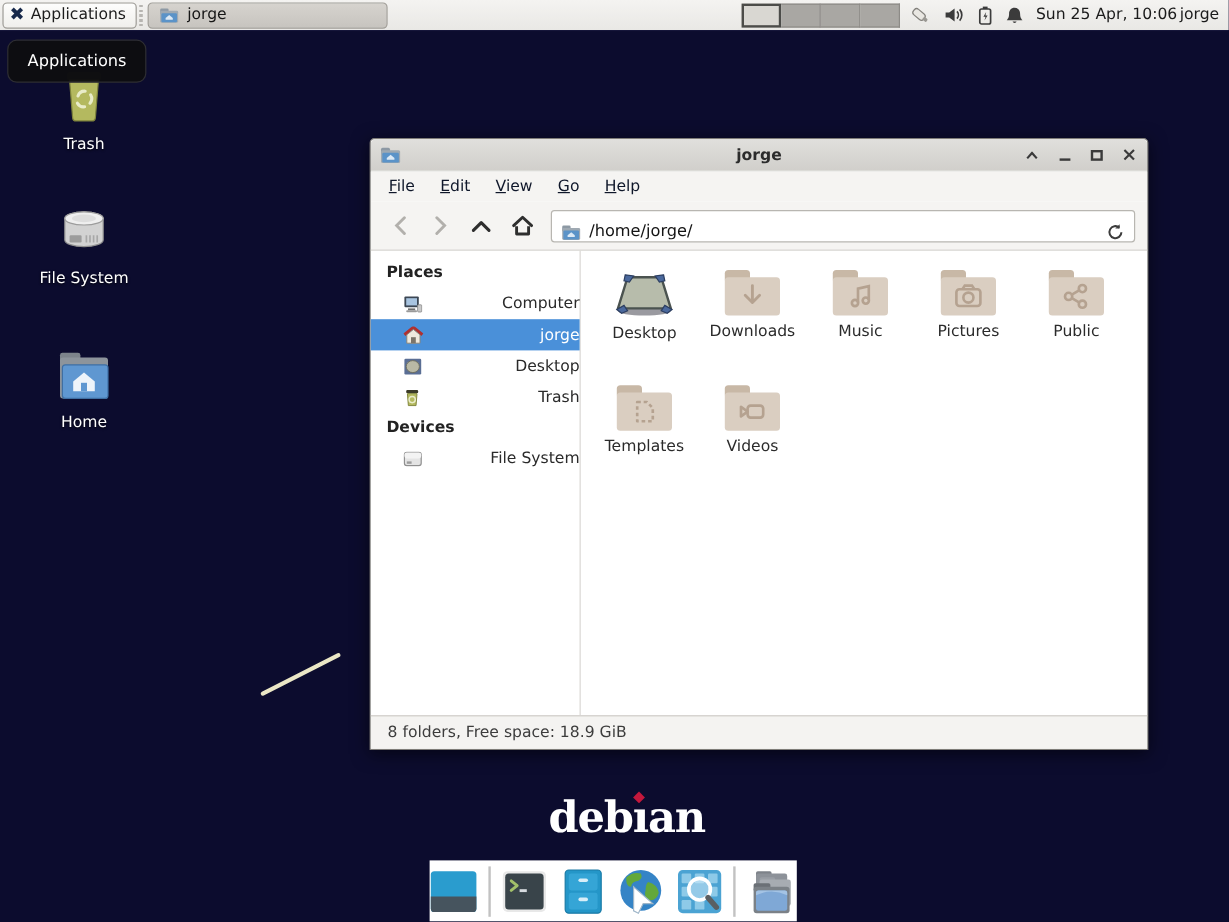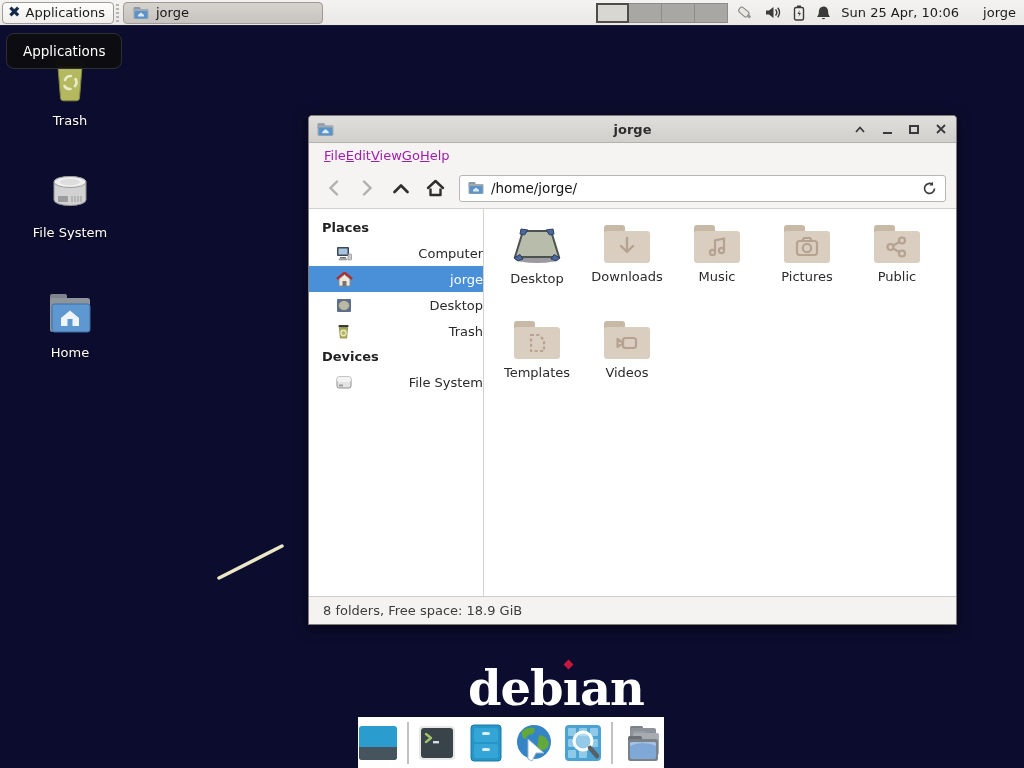--- a/index.html
+++ b/index.html
@@ -18,66 +18,66 @@
     background:repeating-linear-gradient(#b7b5b1 0 2px, transparent 2px 4px); width:3px; }
   .taskbar-btn { display:flex; align-items:center; gap:7px; height:22px; width:200px;
     margin-left:4px; padding:0 9px; background:linear-gradient(#d6d3ce,#c7c4bf);
     border:1px solid #9e9b95; border-radius:4px; font-size:13px; color:#161616; }
   .panel-spacer { flex:1; }
   .pager { display:flex; height:20px; margin-right:8px; }
   .pager .ws { width:33px; height:20px; background:#a9a7a3; border:1px solid #8d8b87; border-left:none; }
   .pager .ws:first-child { background:#d9d7d2; border:2px solid #4c4c49; }
   .tray { display:flex; align-items:center; gap:11px; margin-right:10px; }
   .tray svg { display:block; }
-  .clock { font-size:13px; color:#1b1b1b; margin-right:24px; white-space:nowrap; }
+  .clock { font-size:13px; color:#1b1b1b; margin-right:2px; white-space:nowrap; }
   .panel-user { font-size:13px; color:#1b1b1b; margin-right:8px; }
 
   
   .tooltip { position:absolute; left:6px; top:33px; background:rgba(14,14,16,0.94);
     border:1px solid #2e2e33; border-radius:8px; padding:9px 16px; color:#ffffff;
     font-size:13.5px; z-index:60; }
 
   
   .desk-icon { position:absolute; width:120px; left:10px; text-align:center; z-index:5; }
   .desk-icon .lbl { margin-top:5px; color:#ffffff; font-size:13px;
     text-shadow:0 1px 2px rgba(0,0,0,0.9); }
   .desk-icon svg { display:inline-block; }
   #desk-trash { top:56px; } #desk-fs { top:170px; } #desk-home { top:292px; }
 
   
   .swirl { position:absolute; left:210px; top:537px; z-index:1; }
-  .wordmark { position:absolute; left:468px; top:660px; z-index:1;
-    font-family:"DejaVu Serif", serif; font-weight:bold; font-size:48px; color:#ffffff;
+  .wordmark { position:absolute; left:457px; top:660px; z-index:1;
+    font-family:"DejaVu Serif", serif; font-weight:bold; font-size:36px; color:#ffffff;
     letter-spacing:-1px; }
   .wordmark .iwrap { position:relative; display:inline-block; }
   .wordmark .idot { position:absolute; left:2px; top:1px; width:7px; height:7px;
     background:#c4183c; transform:rotate(45deg); }
 
   
   .win { position:absolute; left:308px; top:115px; width:649px; height:510px;
     background:#ffffff; border:1px solid #7e7c78; border-radius:4px 4px 0 0;
     box-shadow:0 3px 14px rgba(0,0,0,0.55); z-index:10; display:flex; flex-direction:column; }
   .titlebar { height:27px; background:linear-gradient(#e0dfdc,#d1cfcb);
     border-bottom:1px solid #b4b2ad; border-radius:4px 4px 0 0; display:flex;
     align-items:center; padding:0 8px; }
   .title-text { position:absolute; left:0; right:0; text-align:center; font-size:13px;
     font-weight:bold; color:#2c2c2c; pointer-events:none; }
   .win-controls { margin-left:auto; display:flex; align-items:center; gap:13px; z-index:2; }
   .wc { width:14px; height:14px; display:flex; align-items:center; justify-content:center; }
   .wc-min i { display:block; width:9px; height:2px; background:#3a3a3a; margin-top:7px; }
   .wc-max i { display:block; width:10px; height:9px; border:2px solid #3a3a3a; }
   .menubar { height:25px; background:#f5f4f2; display:flex; align-items:center;
-    padding-left:15px; font-size:13px; color:#a21caf; }
+    gap:21px; padding-left:15px; font-size:13px; color:#0f172a; }
   .menu-item { display:inline-block; }
   .menu-item::first-letter { text-decoration:underline; }
   .toolbar { height:41px; background:#f5f4f2; border-bottom:1px solid #d2d0cc;
     display:flex; align-items:center; padding:0 10px; gap:6px; }
   .nav-btn { width:28px; height:28px; display:flex; align-items:center; justify-content:center; }
   .pathbar { flex:1; height:27px; margin-left:4px; background:#ffffff;
-    border:1px solid #b8b6b1; border-radius:3px; display:flex; align-items:center;
+    border:1px solid #b8b6b1; border-radius:3px; display:flex; align-items:flex-end;
     padding:0 8px; gap:7px; }
   .path-text { flex:1; font-size:13.5px; color:#141414; }
   .win-body { flex:1; display:flex; min-height:0; }
   .sidebar { width:175px; background:#ffffff; border-right:1px solid #d4d2ce;
     padding-top:6px; font-size:13px; color:#2a2a2a; }
   .side-header { font-weight:bold; padding:5px 0 5px 13px; color:#222222; }
   .side-row { display:flex; align-items:center; gap:8px; height:26px; padding-left:27px;justify-content:space-between; }
   .side-row.selected { background:#4a90d9; color:#ffffff; }
   .side-row svg { flex:none; display:block; }
   .main-pane { flex:1; background:#ffffff; padding:14px 0 0 8px; display:flex;

